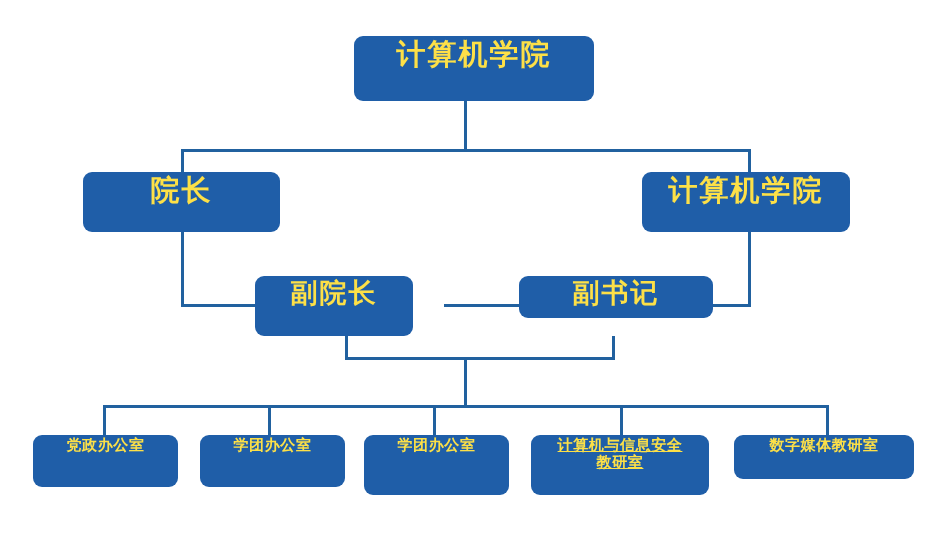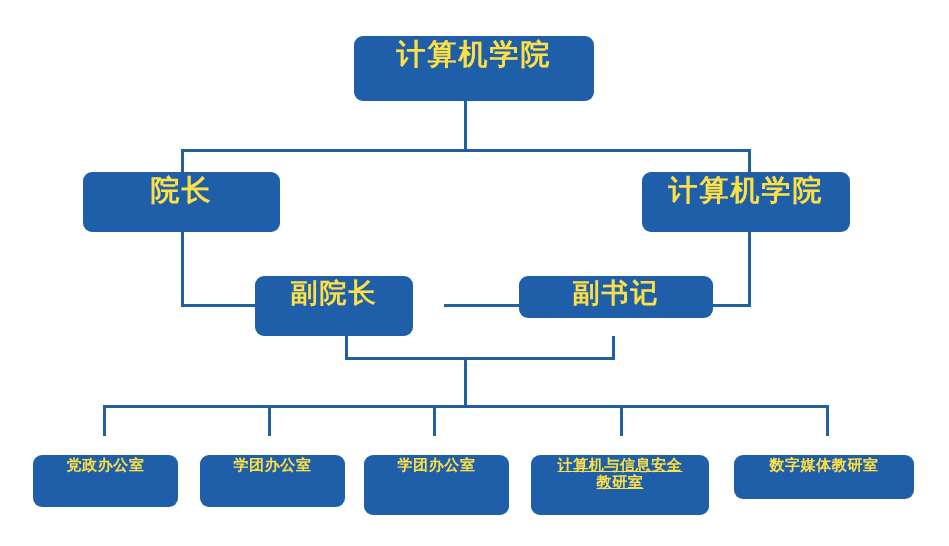--- a/index.html
+++ b/index.html
@@ -31,21 +31,21 @@
     line-height: 1.12;
     font-weight: 700;
     letter-spacing: 0.5px;
     z-index: 3;
     padding: 2px 6px;
     user-select: none;
   }
   .node.lvl1 { font-size: 29px; letter-spacing: 2px; }
   .node.lvl2 { font-size: 29px; letter-spacing: 2px; }
   .node.lvl3 { font-size: 27px; letter-spacing: 2px; }
-  .node.lvl4 { font-size: 15px; letter-spacing: 0.6px; font-weight: 700; margin-top: 20px; }
+  .node.lvl4 { font-size: 15px; letter-spacing: 0.6px; font-weight: 700; }
 
   .node .label { display: block; width: 100%; }
   .node .label .l2 { display: block; }
 
   .conn {
     position: absolute;
     background: #21619F;
     z-index: 1;
   }
   .conn.h { height: 3px; }

